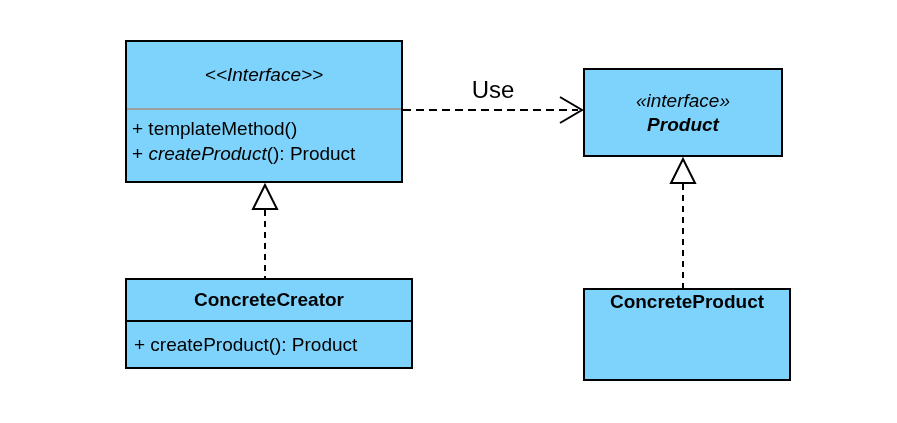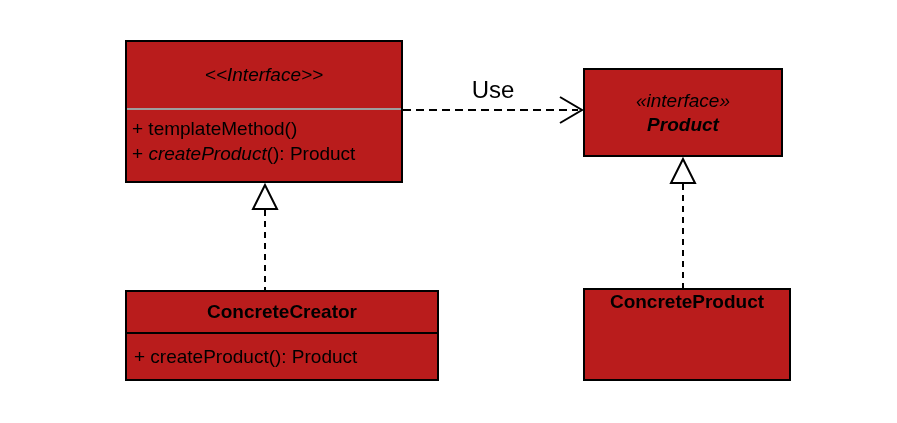--- a/index.html
+++ b/index.html
@@ -10,21 +10,21 @@
     background: #ffffff;
     font-family: "Liberation Sans", "DejaVu Sans", sans-serif;
     color: #000000;
     overflow: hidden;
   }
   .connectors { position: absolute; left: 0; top: 0; width: 897px; height: 423px; }
 
   .uml-box {
     position: absolute;
     box-sizing: border-box;
-    background: #b91c1c;
+    background: #7dd3fc;
     border: 2px solid #000000;
   }
   .compartment-header {
     display: flex;
     flex-direction: column;
     align-items: center;
     justify-content: center;
     box-sizing: border-box;
   }
   .stereotype { font-size: 19px; line-height: 24px; }
@@ -38,21 +38,21 @@
   .box-creator .compartment-header { height: 68px; border-bottom: 2px solid #9e9e9e; }
   .box-creator .methods { padding: 6px 0 0 5px; }
 
   
   .box-product {
     left: 583px; top: 68px; width: 200px; height: 89px;
     display: flex; flex-direction: column; align-items: center; justify-content: center; font-style: italic;
   }
 
   
-  .box-concrete-creator { left: 125px; top: 290px; width: 314px; height: 91px; text-align: right; }
+  .box-concrete-creator { left: 125px; top: 278px; width: 288px; height: 91px; text-align: right; }
   .box-concrete-creator .compartment-header { height: 42px; border-bottom: 2px solid #000000; }
   .box-concrete-creator .methods {
     height: 45px; display: flex; align-items: center; padding-left: 7px;
   }
 
   
   .box-concrete-product {
     left: 583px; top: 288px; width: 208px; height: 93px;
     display: flex; align-items: flex-start; justify-content: center;
   }

